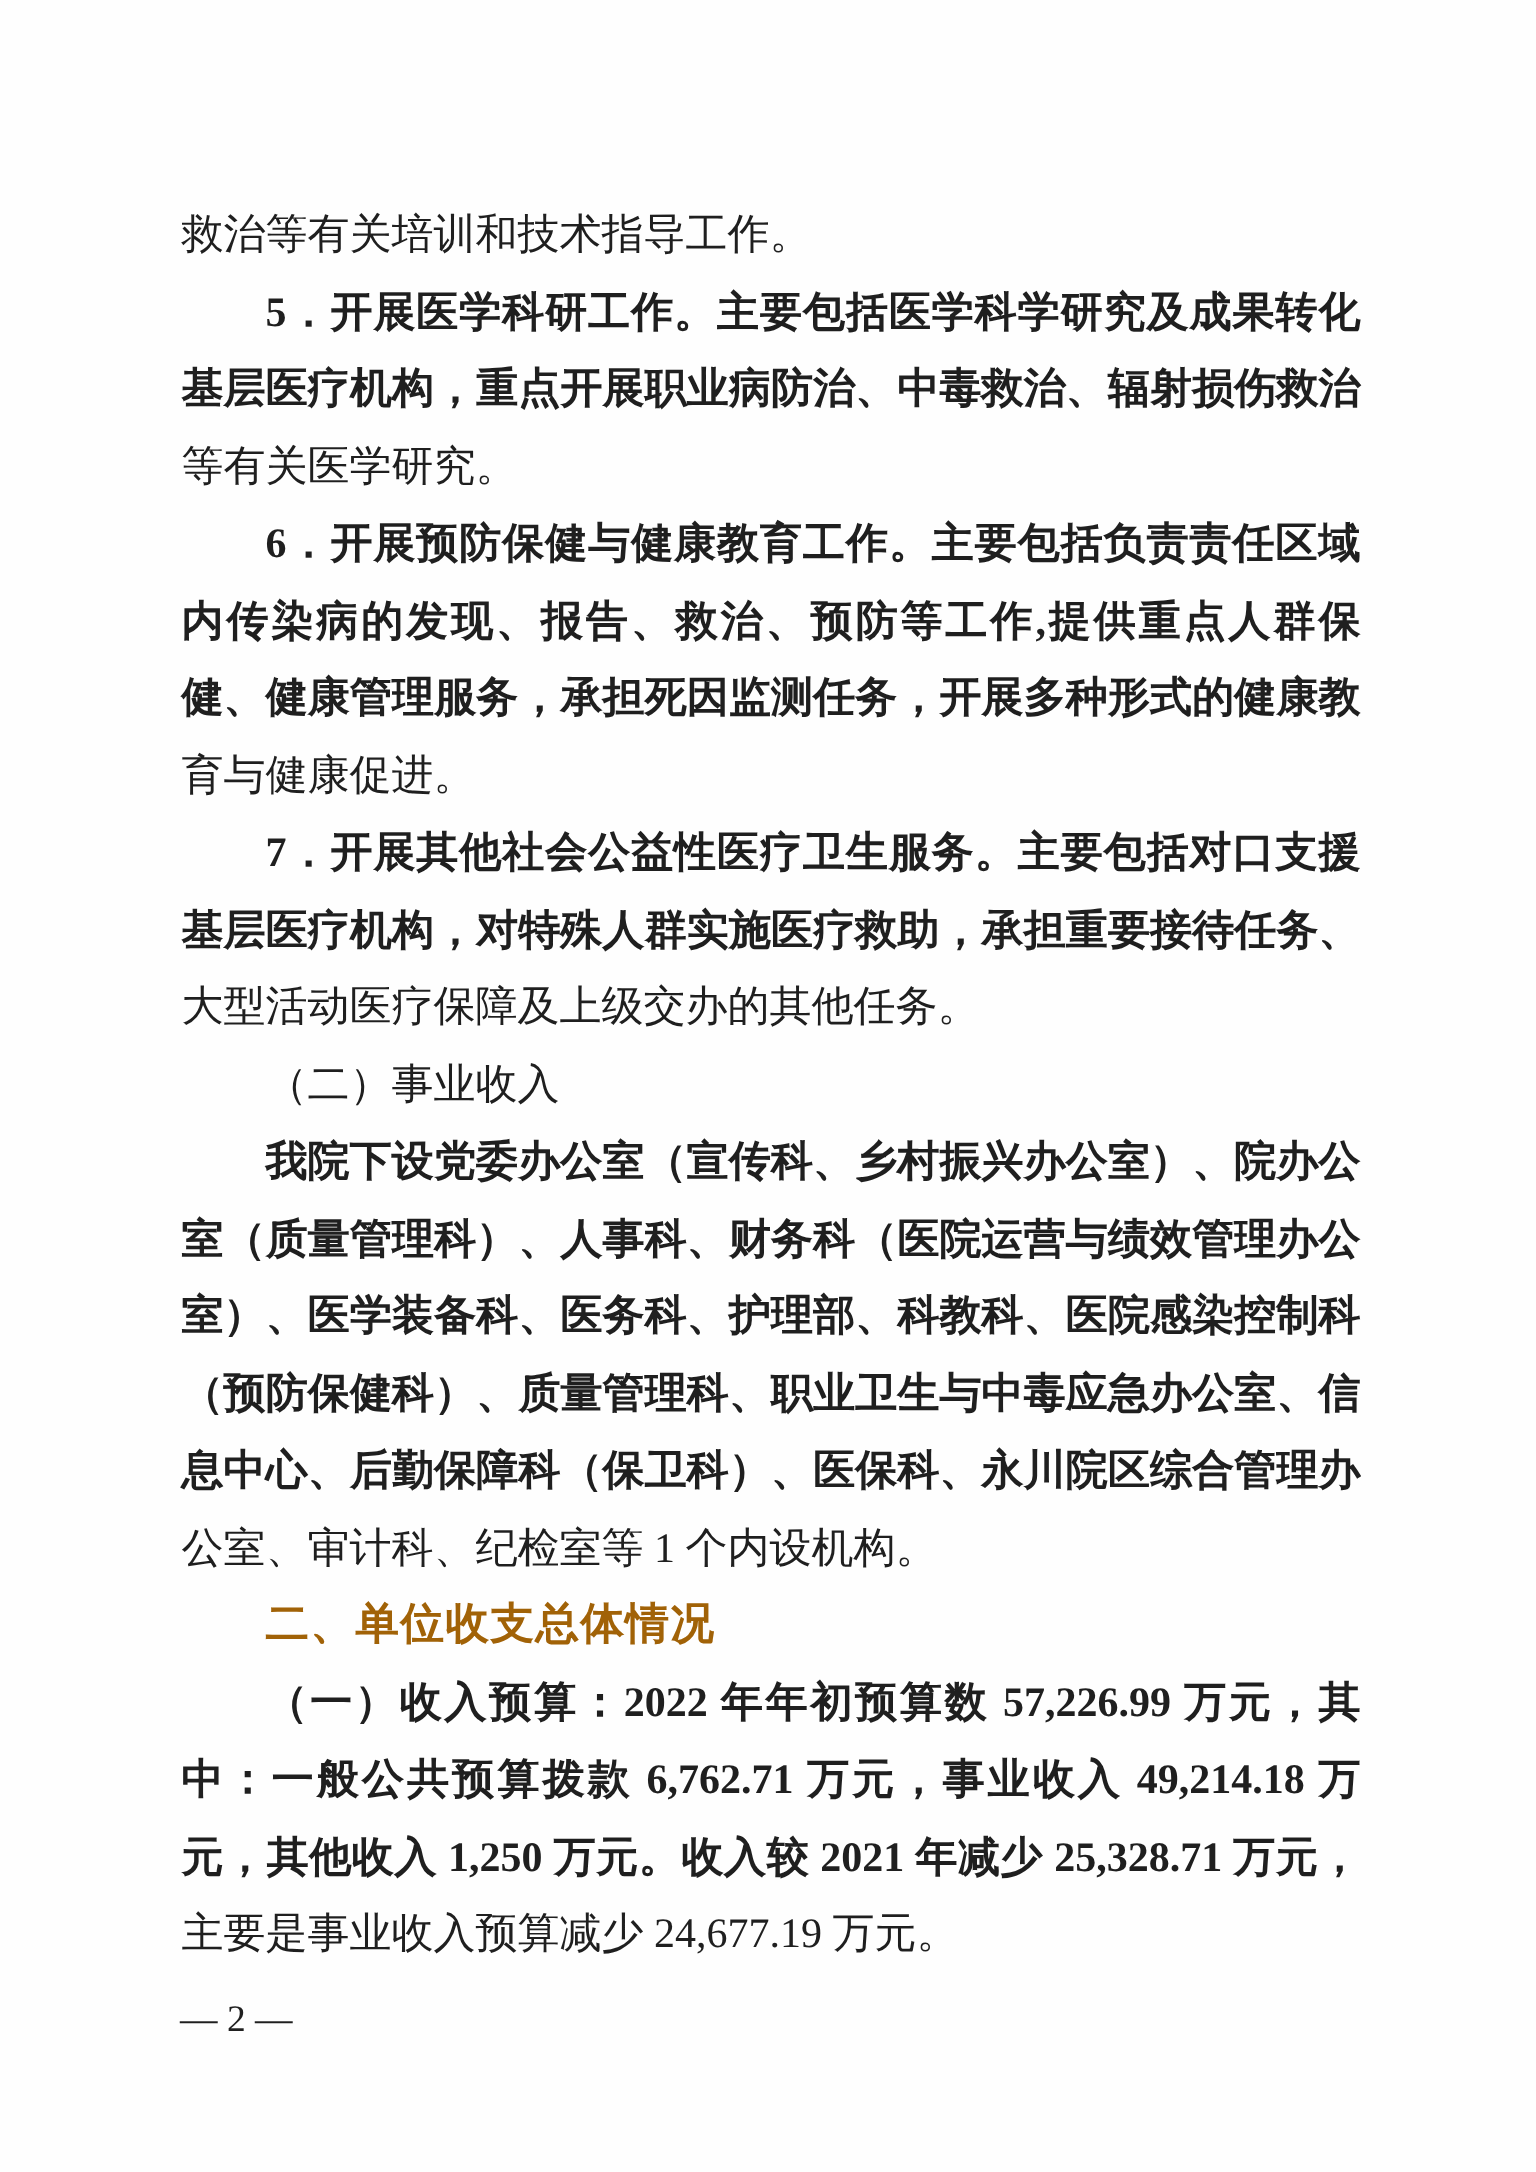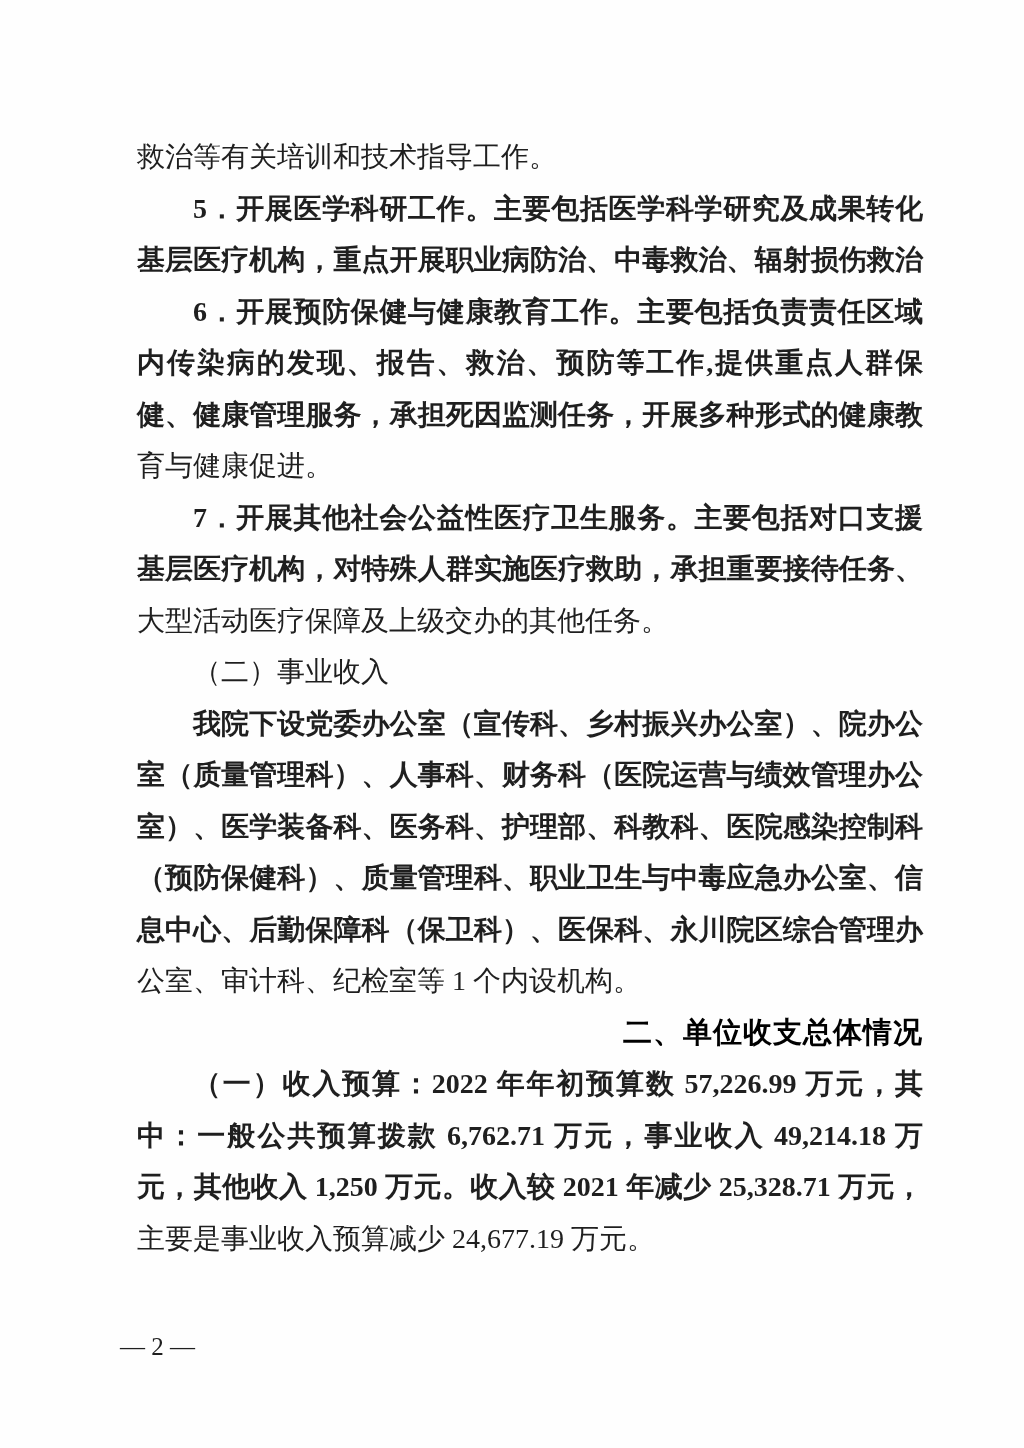--- a/index.html
+++ b/index.html
@@ -11,21 +11,21 @@
     position: relative;
     width: 1024px;
     height: 1448px;
     background: #fefefe;
     overflow: hidden;
     font-family: "Liberation Serif", "DejaVu Serif", serif;
     color: #1f1f1f;
   }
   .text-block {
     position: absolute;
-    left: 137px;
+    left: 121px;
     top: 131px;
     width: 786px;
   }
   .line {
     height: 51.5px;
     line-height: 51.5px;
     font-size: 28px;
     white-space: nowrap;
     text-align: left;
   }
@@ -34,43 +34,43 @@
   }
   .line.fill {
     text-align: justify;
     text-align-last: justify;
     font-weight: bold;
   }
   .line.heading {
     font-family: "Liberation Sans", "DejaVu Sans", sans-serif;
     font-weight: 700;
     font-size: 29px;
-    color: #000000;
+    color: #a16207;
     letter-spacing: 1px;
-    text-align: right;
   }
   .page-number {
     position: absolute;
     left: 120px;
     top: 1334px;
     font-size: 25px;
     line-height: 25px;
     color: #1f1f1f;
     font-family: "Liberation Serif", "DejaVu Serif", serif;
     white-space: nowrap;
   }
 </style>
 </head>
 <body>
 
 <div class="page">
   <div class="text-block" id="text-block">
       <div class="line">救治等有关培训和技术指导工作。</div>
       <div class="line indent fill">5．开展医学科研工作。主要包括医学科学研究及成果转化</div>
       <div class="line fill">基层医疗机构，重点开展职业病防治、中毒救治、辐射损伤救治</div>
+      <div class="line">等有关医学研究。</div>
       <div class="line indent fill">6．开展预防保健与健康教育工作。主要包括负责责任区域</div>
       <div class="line fill">内传染病的发现、报告、救治、预防等工作,提供重点人群保</div>
       <div class="line fill">健、健康管理服务，承担死因监测任务，开展多种形式的健康教</div>
       <div class="line">育与健康促进。</div>
       <div class="line indent fill">7．开展其他社会公益性医疗卫生服务。主要包括对口支援</div>
       <div class="line fill">基层医疗机构，对特殊人群实施医疗救助，承担重要接待任务、</div>
       <div class="line">大型活动医疗保障及上级交办的其他任务。</div>
       <div class="line indent">（二）事业收入</div>
       <div class="line indent fill">我院下设党委办公室（宣传科、乡村振兴办公室）、院办公</div>
       <div class="line fill">室（质量管理科）、人事科、财务科（医院运营与绩效管理办公</div>

